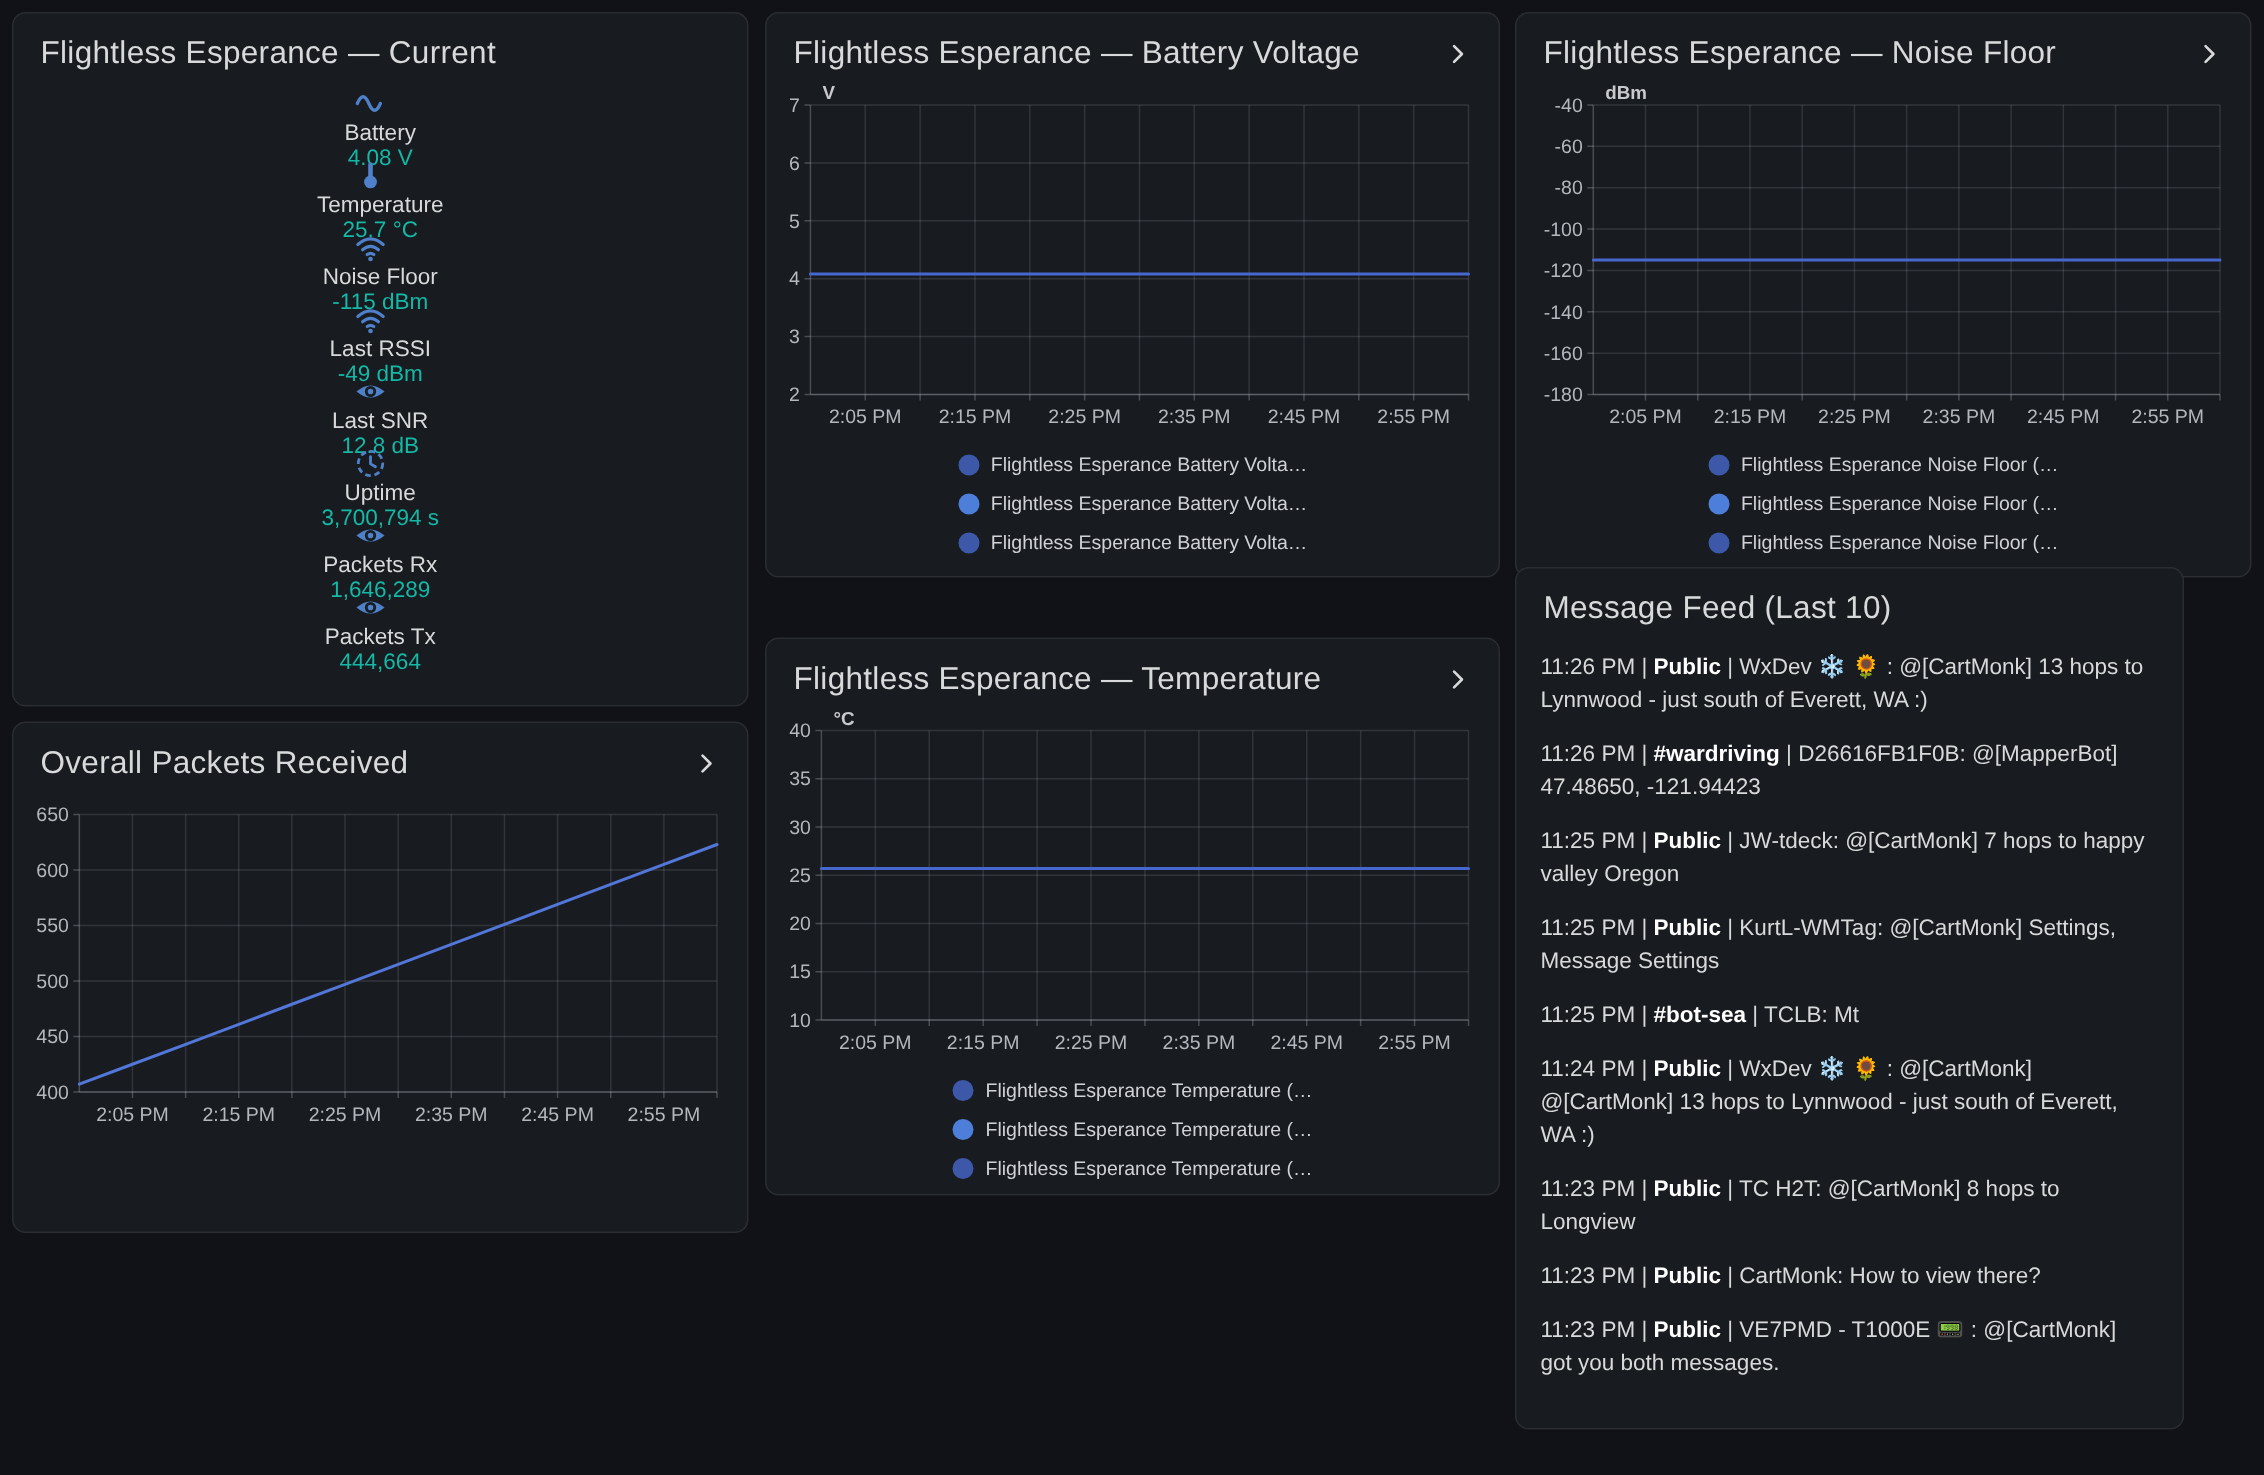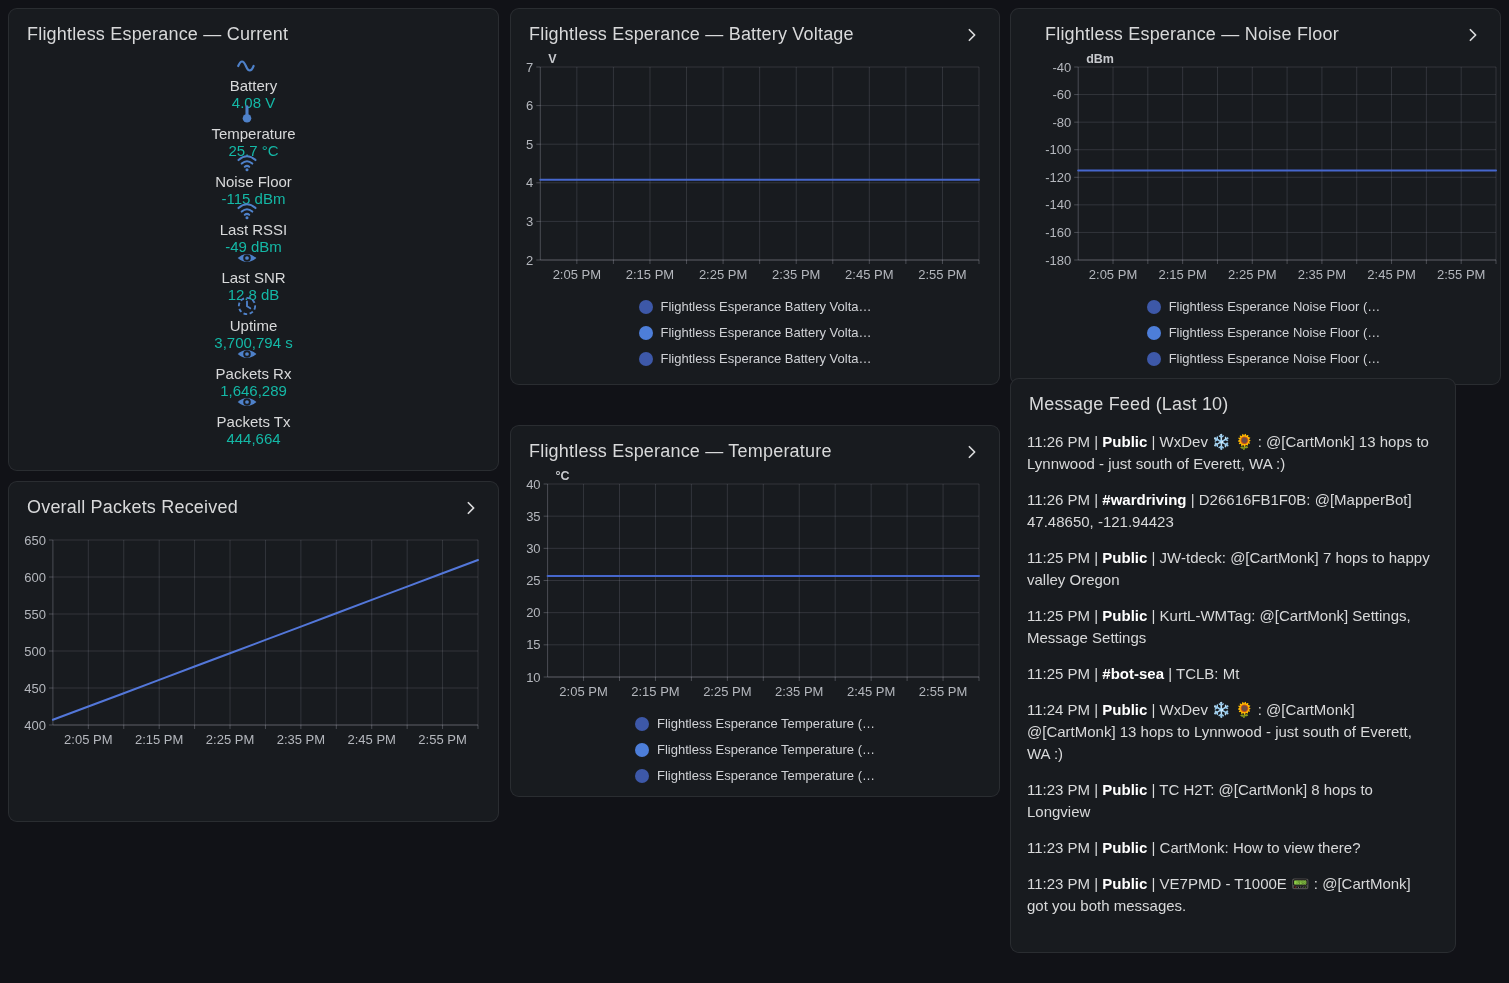--- a/index.html
+++ b/index.html
@@ -2,34 +2,34 @@
 <html><head>
 <meta charset="utf-8">
 <style>
   * { margin:0; padding:0; box-sizing:border-box; }
   html,body { width:1509px; height:983px; background:#111217; overflow:hidden;
     font-family:"Liberation Sans","DejaVu Sans",sans-serif; }
   .panel { position:absolute; background:#181b1f; border:1px solid rgba(204,204,220,0.10);
     border-radius:9px; overflow:hidden; }
   .panel-header { display:flex; align-items:center; justify-content:space-between;
     padding:15px 18px 4px 18px; }
-  .panel-title { font-size:18px; font-weight:500; color:#d8d9da; letter-spacing:0.2px; }
+  .panel-title { font-size:21px; font-weight:500; color:#d8d9da; letter-spacing:0.2px; }
   .chevron { cursor:pointer; display:flex; align-items:center; padding:2px; }
   
   .stats { padding:6px 2px 0 2px; }
   .stat-row { display:flex; align-items:center; height:48px; padding:0 16px 0 16px;flex-direction:column; }
   .stat-icon { width:22px; height:22px; color:#4e81c9; margin:0 22px 0 8px; flex:none; }
   .stat-icon svg { width:22px; height:22px; display:block; }
   .stat-label { flex:1; font-size:15px; color:#d8d9da; }
   .stat-value { font-size:15px; color:#14b8a6; text-align:right; }
   
   .chart-body { margin:4px 10px 0 10px; height:237px; }
   #p-overall .chart-body { height:229px; }
-  .legend { display:flex; flex-wrap:wrap; justify-content:center; align-items:center;
-    column-gap:26px; row-gap:11px; margin-top:9px; padding:0 8px; }
+  .legend { display:flex; flex-wrap:wrap; justify-content:space-between; align-items:center;
+    column-gap:26px; row-gap:11px; margin-top:9px; padding:0 8px;flex-direction:column; }
   .legend-item { display:flex; align-items:center; gap:8px; cursor:pointer; }
   .legend-dot { width:14px; height:14px; border-radius:50%; flex:none; }
   .legend-label { font-size:13px; color:#d0d2d6; white-space:nowrap; }
   
   .messages { padding:12px 20px 0 16px; }
   .msg { font-size:15px; color:#d8d9da; line-height:22px; margin-bottom:14px; }
   .msg b { color:#ffffff; font-weight:700; }
 </style>
 </head>
 <body>
@@ -350,21 +350,21 @@
         <span class="legend-dot" style="background: rgb(77, 126, 217);"></span>
         <span class="legend-label">Flightless Esperance Temperature (…</span>
       </span>
       <span class="legend-item">
         <span class="legend-dot" style="background: rgb(61, 88, 168);"></span>
         <span class="legend-label">Flightless Esperance Temperature (…</span>
       </span>
     </div>
 </div>
 
-<div class="panel" id="p-noise" style="left:1010px;top:8px;width:491px;height:377px;padding-left:16px;">
+<div class="panel" id="p-noise" style="left:1010px;top:8px;width:491px;height:377px;">
   <div class="panel-header">
     <h2 class="panel-title">Flightless Esperance — Noise Floor</h2>
     <span class="chevron">
       <svg width="14" height="14" viewBox="0 0 16 16">
           <path d="M5 2 L11 8 L5 14" stroke="#d8d9da" stroke-width="2" fill="none" stroke-linecap="round" stroke-linejoin="round"></path>
         </svg>
     </span>
   </div>
   <div class="chart-body"><svg width="469" height="237" font-family="Liberation Sans, DejaVu Sans, sans-serif">
         <line x1="76.01666666666668" y1="14" x2="76.01666666666668" y2="207" stroke="rgba(204,204,220,0.15)" stroke-width="1"></line>

